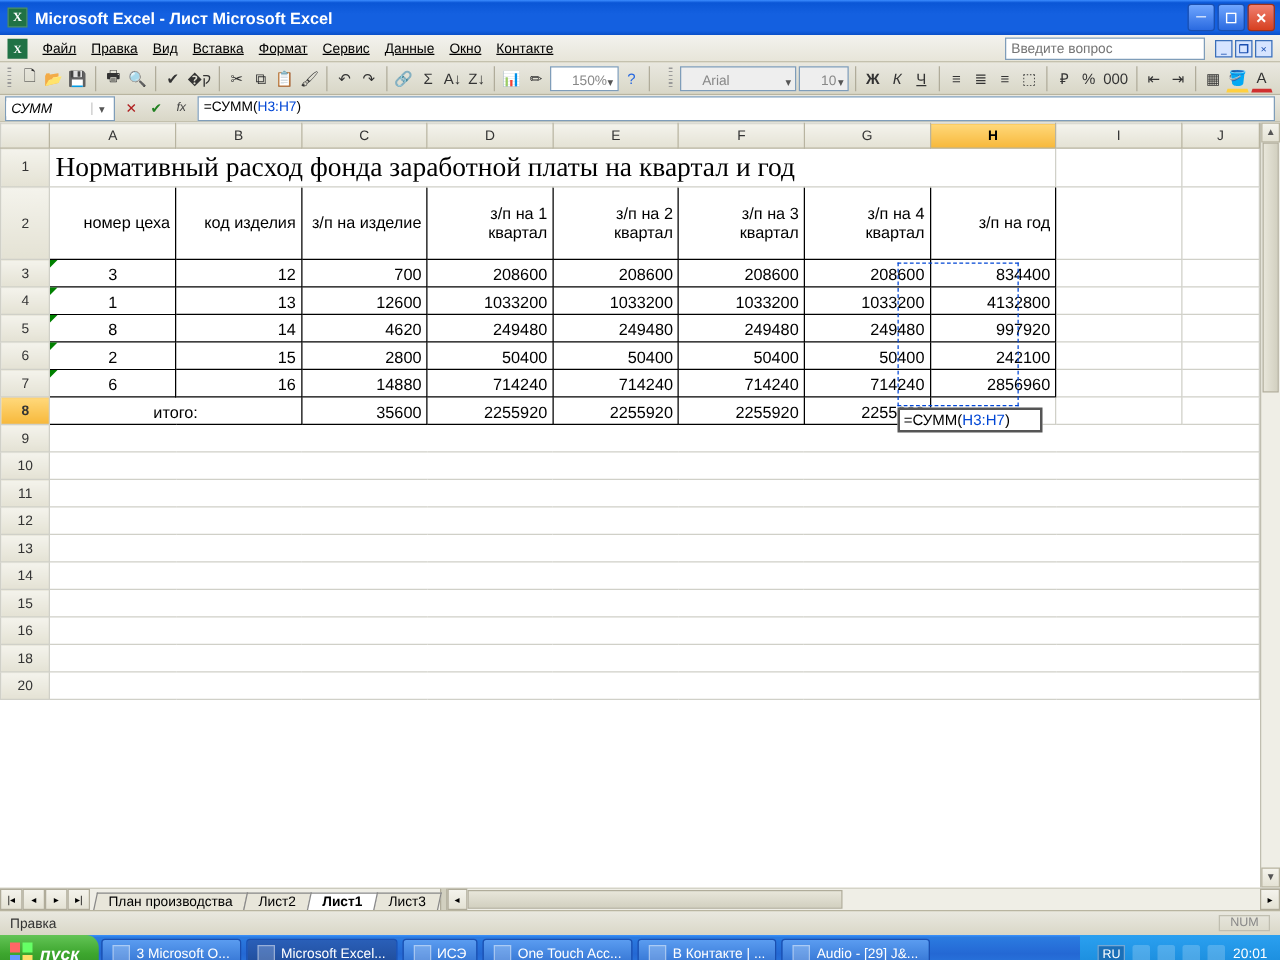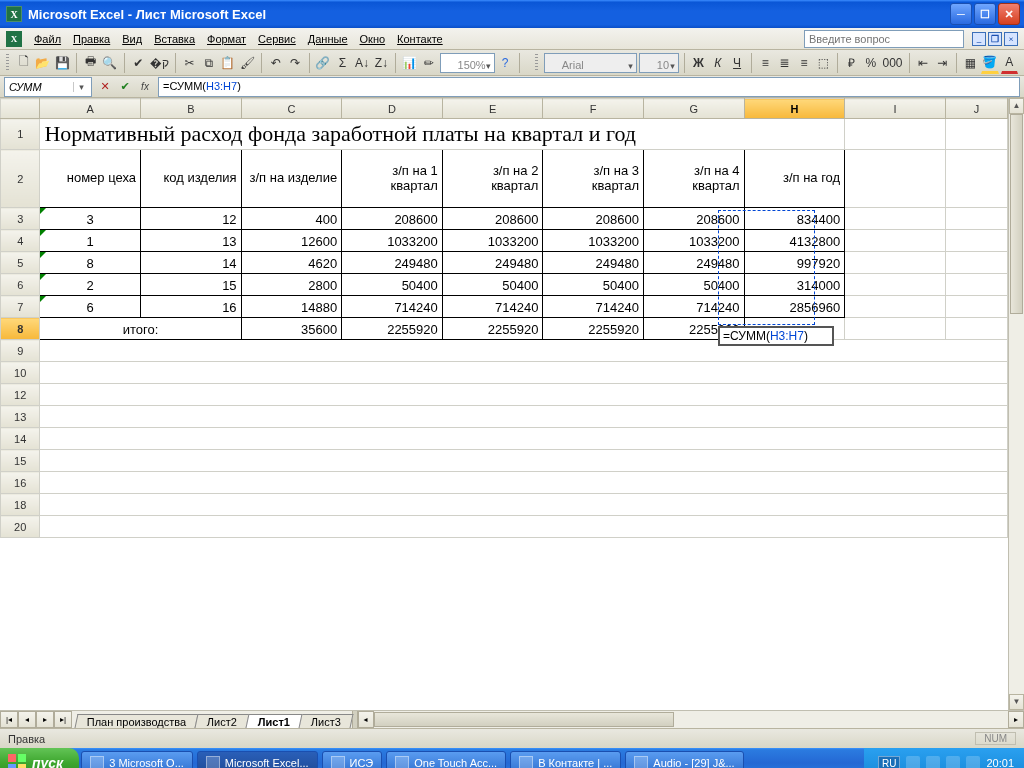--- a/index.html
+++ b/index.html
@@ -321,21 +321,21 @@
         <td class="cell hdr">з/п на 3 квартал</td>
         <td class="cell hdr">з/п на 4 квартал</td>
         <td class="cell hdr">з/п на год</td>
         <td class="cell" style="border:1px solid #d0d0c8!important"></td>
             <td class="cell" style="border:1px solid #d0d0c8!important"></td>
           </tr>
       <tr class="databox">
             <td class="rowhdr">3</td>
         <td class="cell ctr err">3</td>
         <td class="cell num">12</td>
-        <td class="cell num">400</td>
+        <td class="cell num">700</td>
         <td class="cell num">208600</td>
         <td class="cell num">208600</td>
         <td class="cell num">208600</td>
         <td class="cell num">208600</td>
         <td class="cell num">834400</td>
         <td class="cell" style="border:1px solid #d0d0c8!important"></td>
             <td class="cell" style="border:1px solid #d0d0c8!important"></td>
           </tr>
       <tr class="databox">
             <td class="rowhdr">4</td>
@@ -365,21 +365,21 @@
           </tr>
       <tr class="databox">
             <td class="rowhdr">6</td>
         <td class="cell ctr err">2</td>
         <td class="cell num">15</td>
         <td class="cell num">2800</td>
         <td class="cell num">50400</td>
         <td class="cell num">50400</td>
         <td class="cell num">50400</td>
         <td class="cell num">50400</td>
-        <td class="cell num">314000</td>
+        <td class="cell num">242100</td>
         <td class="cell" style="border:1px solid #d0d0c8!important"></td>
             <td class="cell" style="border:1px solid #d0d0c8!important"></td>
           </tr>
       <tr class="databox">
             <td class="rowhdr">7</td>
         <td class="cell ctr err">6</td>
         <td class="cell num">16</td>
         <td class="cell num">14880</td>
         <td class="cell num">714240</td>
         <td class="cell num">714240</td>
@@ -404,20 +404,24 @@
 
       <tr>
             <td class="rowhdr">9</td>
             <td class="cell" colspan="10"></td>
           </tr>
       <tr>
             <td class="rowhdr">10</td>
             <td class="cell" colspan="10"></td>
           </tr>
       <tr>
+            <td class="rowhdr">11</td>
+            <td class="cell" colspan="10"></td>
+          </tr>
+      <tr>
             <td class="rowhdr">12</td>
             <td class="cell" colspan="10"></td>
           </tr>
       <tr>
             <td class="rowhdr">13</td>
             <td class="cell" colspan="10"></td>
           </tr>
       <tr>
             <td class="rowhdr">14</td>
             <td class="cell" colspan="10"></td>

